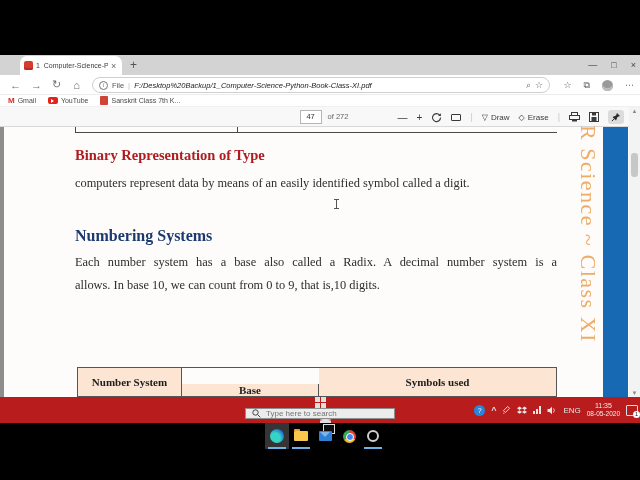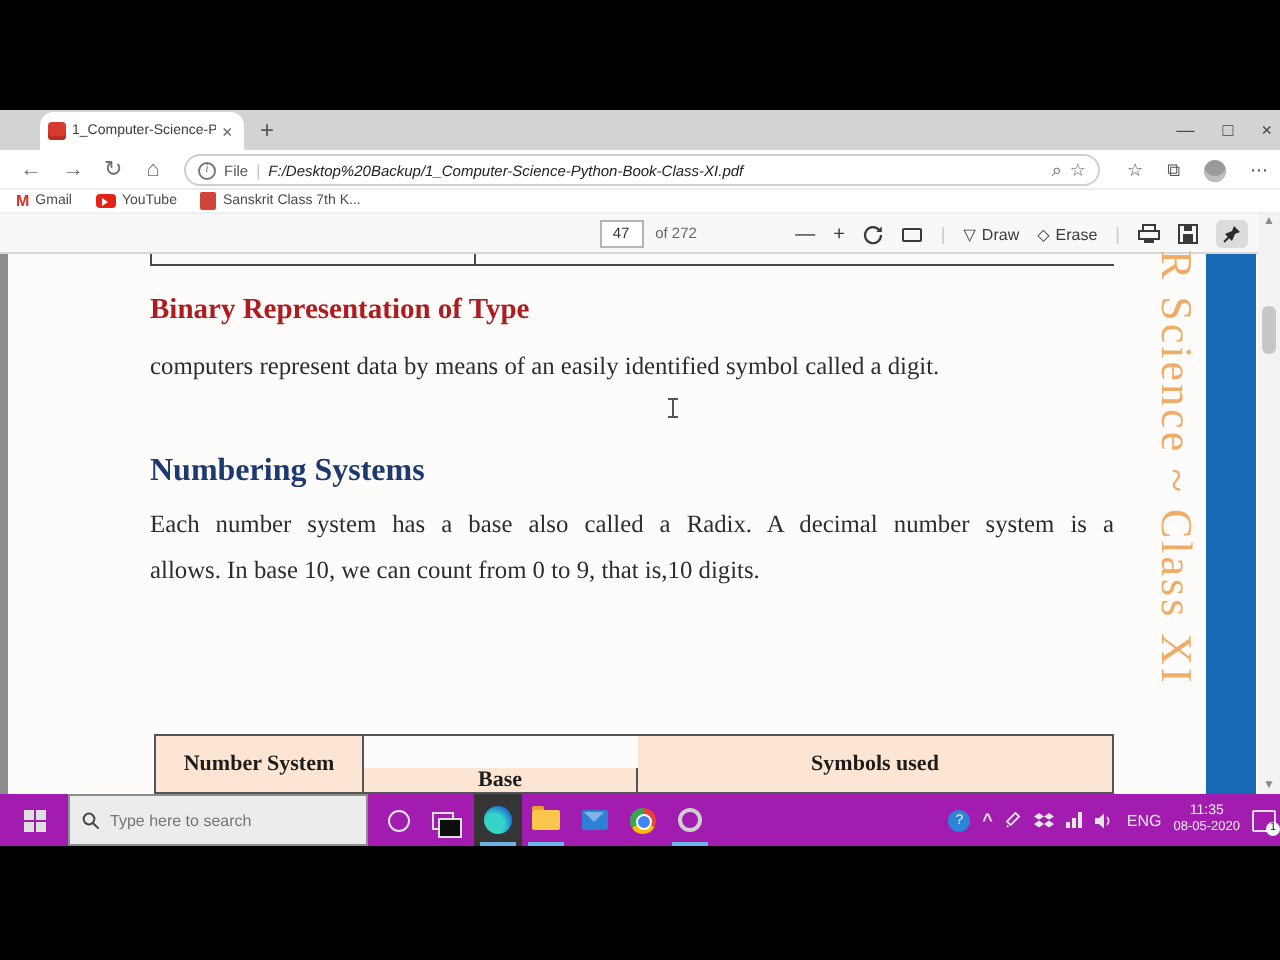--- a/index.html
+++ b/index.html
@@ -93,22 +93,22 @@
            letter-spacing:1.5px; white-space:nowrap; }
   .bluebar { position:absolute; left:603px; top:0; width:25px; height:270px; background:#1769b3; }
 
   .scrollbar { position:absolute; right:0; top:107px; width:11px; height:290px; background:#f3f3f3; }
   .sb-arrow { position:absolute; left:0; width:11px; font-size:6px; color:#8a8a8a; text-align:center; }
   .sb-up { top:1px; } .sb-down { bottom:1px; }
   .sb-thumb { position:absolute; left:2px; top:46px; width:7px; height:24px; background:#c7c7c7;
               border-radius:3px; }
 
   
-  .taskbar { position:absolute; left:0; top:397px; width:640px; height:26px; background:#a21caf;
-             display:flex; align-items:center; }
+  .taskbar { position:absolute; left:0; top:397px; width:640px; height:26px; background:#b91c1c;
+             display:flex; align-items:center;flex-direction:column; }
   .startbtn { width:34px; height:26px; display:flex; align-items:center; justify-content:center; }
   .winlogo { width:11px; height:11px; display:grid; grid-template-columns:5px 5px; grid-gap:1px; }
   .winlogo span { width:5px; height:5px; background:#dfdfdf; }
   .tb-search { width:150px; height:26px; background:#ececec; border:1px solid #8e8e8e;
                display:flex; align-items:center; gap:5px; padding:0 6px; }
   .tb-search input { border:none; outline:none; background:transparent; font-size:8px; color:#3c3c3c;
                      width:120px; font-family:"Liberation Sans",sans-serif; }
   .cortana { width:11px; height:11px; border:1.5px solid #e2e2e2; border-radius:50%; margin-left:10px; }
   .taskview { width:11px; height:9px; border:1px solid #ddd; margin-left:11px; position:relative; background:transparent; }
   .taskview:before { content:""; position:absolute; left:2px; top:2px; width:10px; height:8px;

